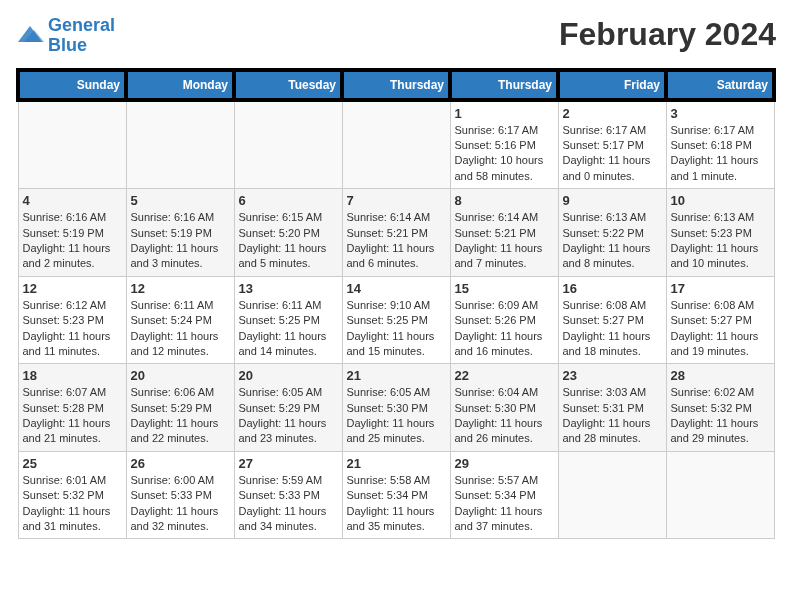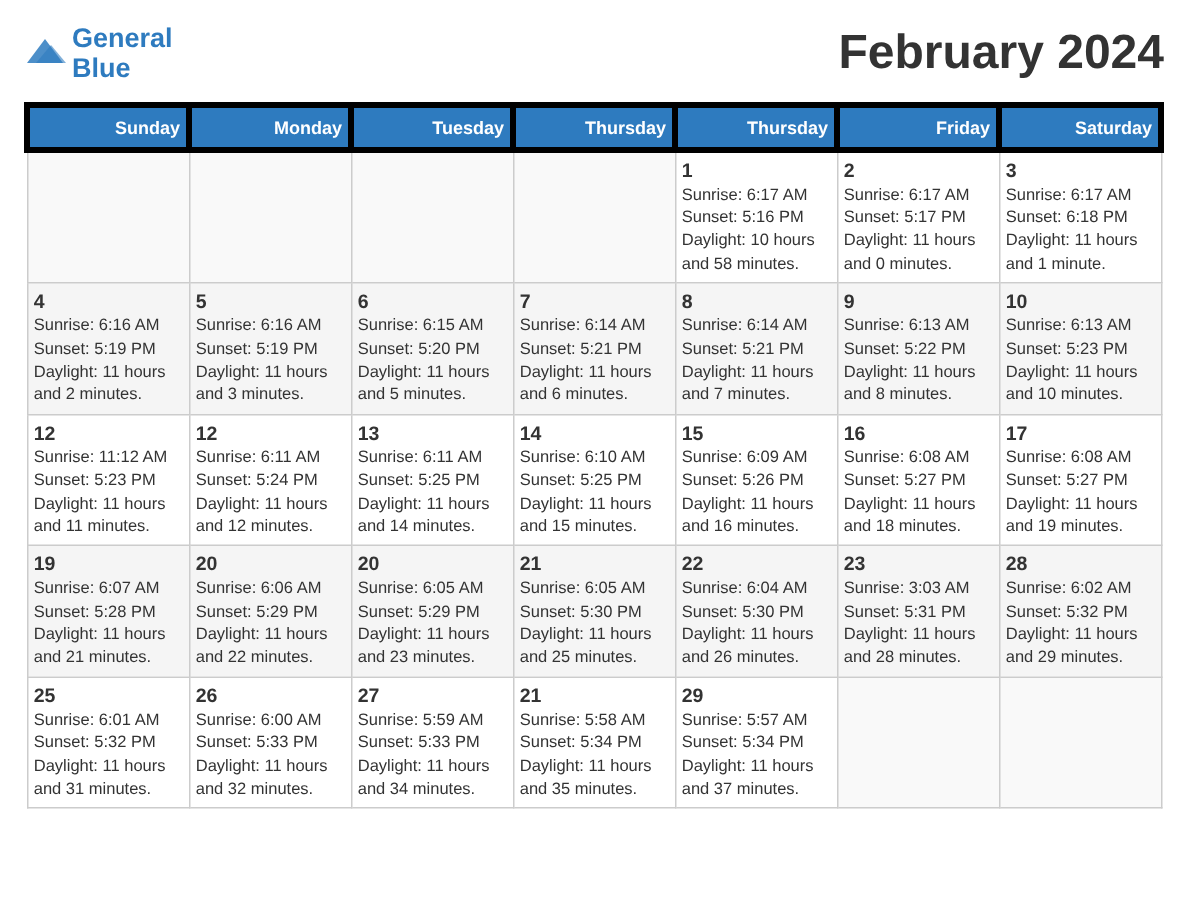--- a/index.html
+++ b/index.html
@@ -188,39 +188,39 @@
         <td>
           <span class="day-number">10</span>
           <div class="day-info">Sunrise: 6:13 AM
 Sunset: 5:23 PM
 Daylight: 11 hours and 10 minutes.</div>
         </td>
       </tr>
       <tr>
         <td>
           <span class="day-number">12</span>
-          <div class="day-info">Sunrise: 11:12 AM
+          <div class="day-info">Sunrise: 6:12 AM
 Sunset: 5:23 PM
 Daylight: 11 hours and 11 minutes.</div>
         </td>
         <td>
           <span class="day-number">12</span>
           <div class="day-info">Sunrise: 6:11 AM
 Sunset: 5:24 PM
 Daylight: 11 hours and 12 minutes.</div>
         </td>
         <td>
           <span class="day-number">13</span>
           <div class="day-info">Sunrise: 6:11 AM
 Sunset: 5:25 PM
 Daylight: 11 hours and 14 minutes.</div>
         </td>
         <td>
           <span class="day-number">14</span>
-          <div class="day-info">Sunrise: 6:10 AM
+          <div class="day-info">Sunrise: 9:10 AM
 Sunset: 5:25 PM
 Daylight: 11 hours and 15 minutes.</div>
         </td>
         <td>
           <span class="day-number">15</span>
           <div class="day-info">Sunrise: 6:09 AM
 Sunset: 5:26 PM
 Daylight: 11 hours and 16 minutes.</div>
         </td>
         <td>
@@ -231,21 +231,21 @@
         </td>
         <td>
           <span class="day-number">17</span>
           <div class="day-info">Sunrise: 6:08 AM
 Sunset: 5:27 PM
 Daylight: 11 hours and 19 minutes.</div>
         </td>
       </tr>
       <tr>
         <td>
-          <span class="day-number">19</span>
+          <span class="day-number">18</span>
           <div class="day-info">Sunrise: 6:07 AM
 Sunset: 5:28 PM
 Daylight: 11 hours and 21 minutes.</div>
         </td>
         <td>
           <span class="day-number">20</span>
           <div class="day-info">Sunrise: 6:06 AM
 Sunset: 5:29 PM
 Daylight: 11 hours and 22 minutes.</div>
         </td>

